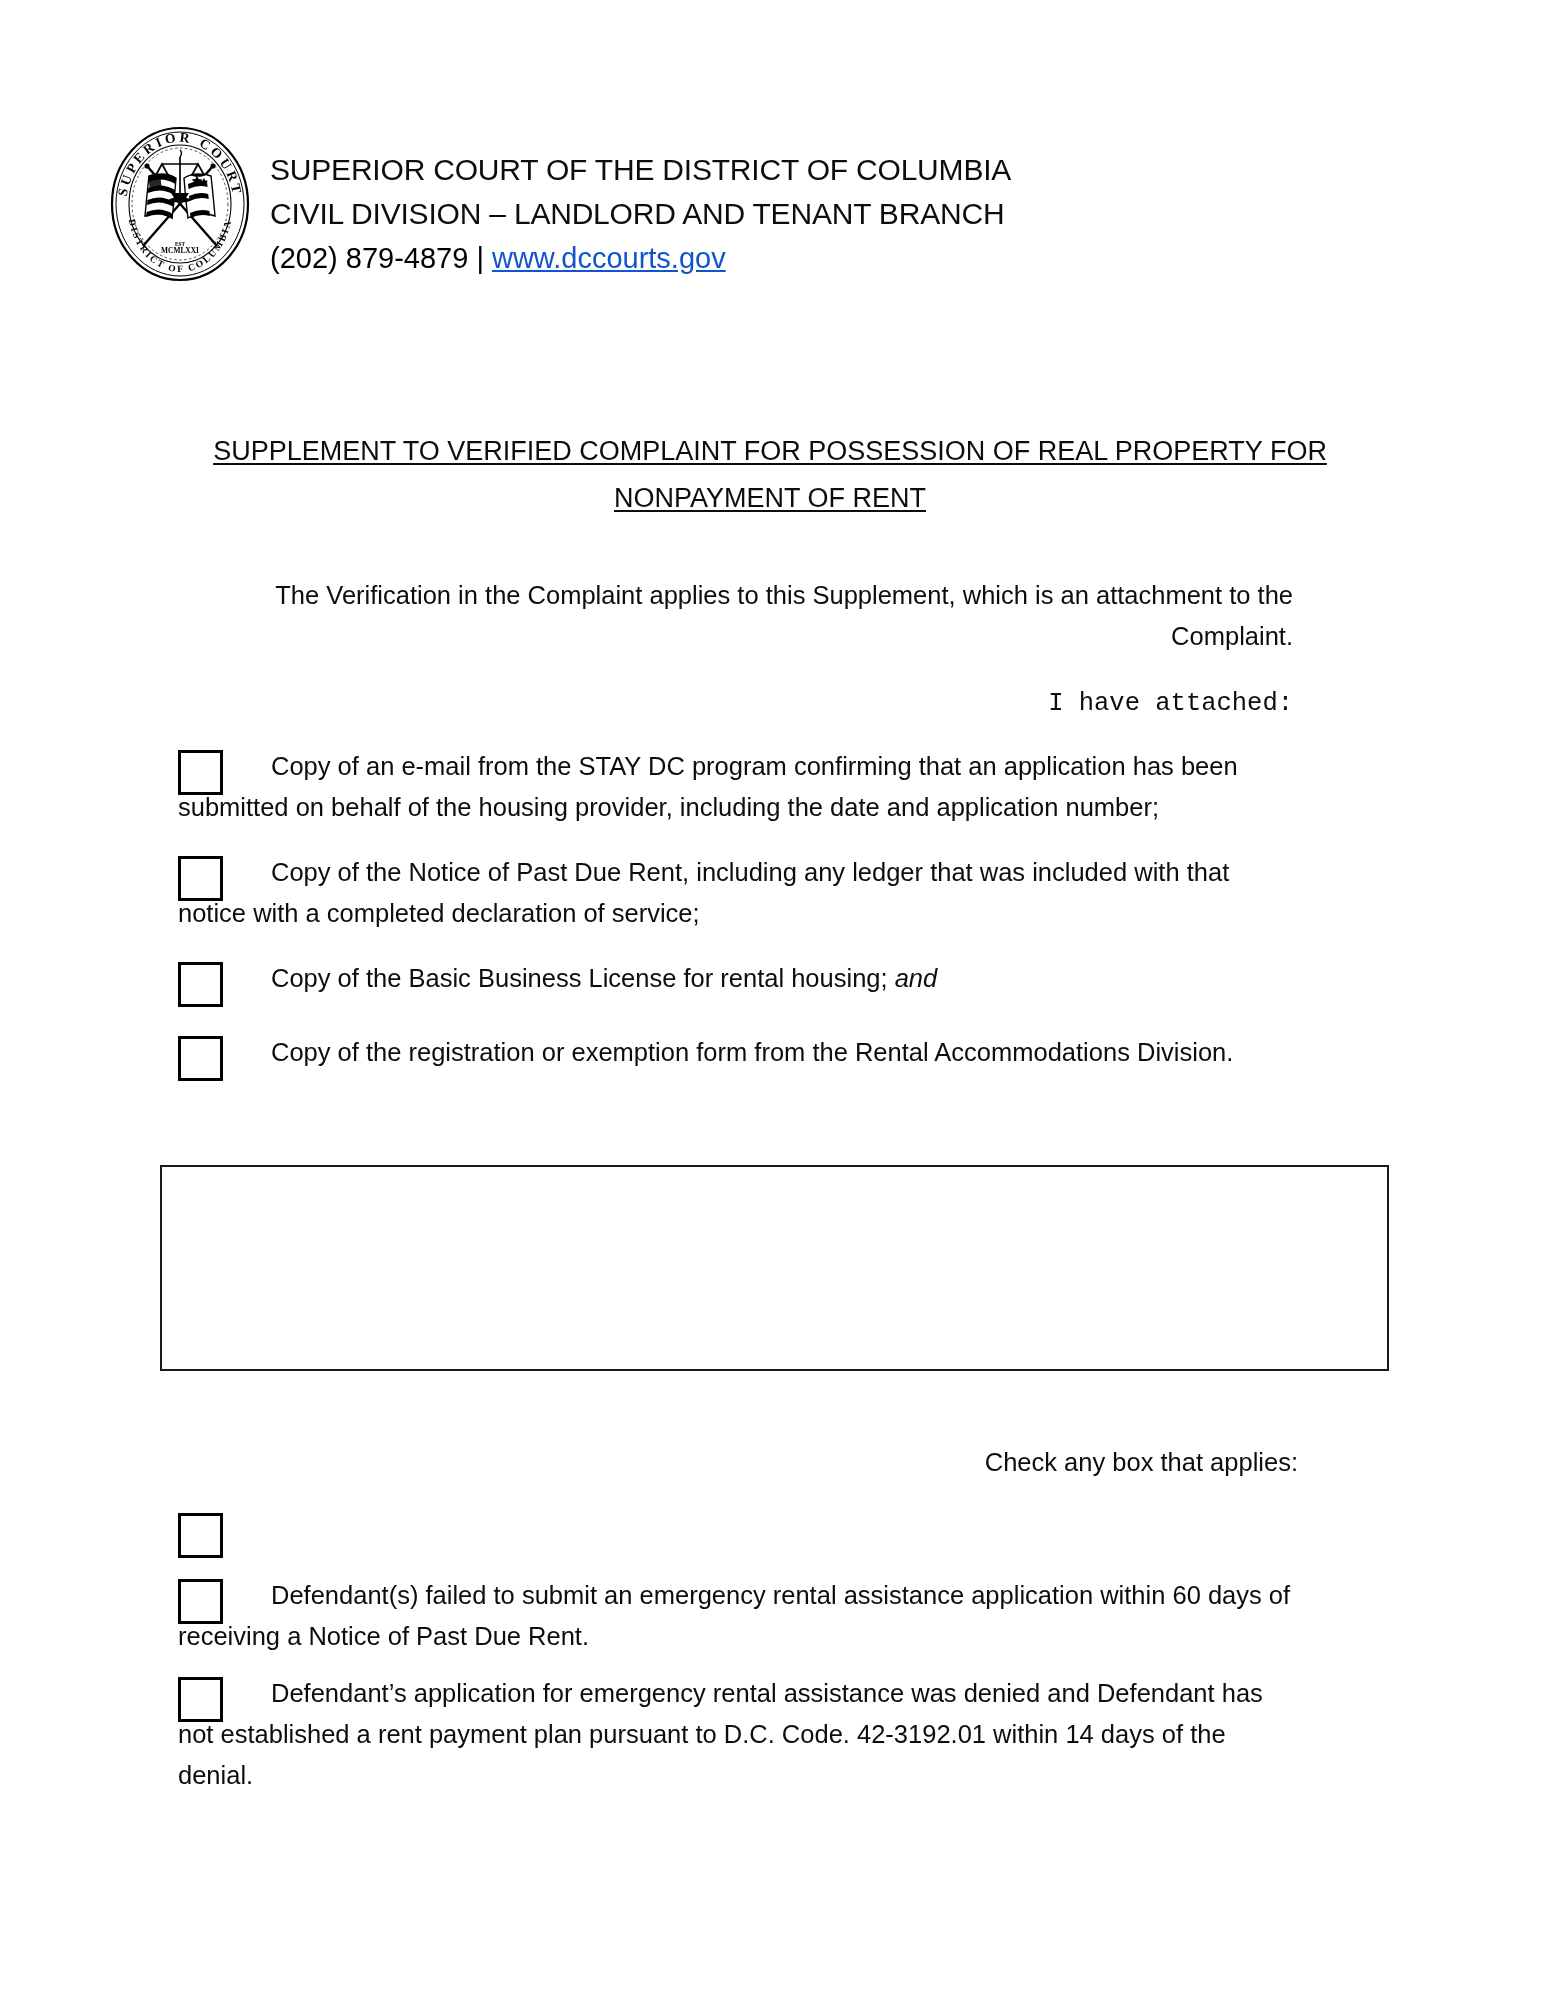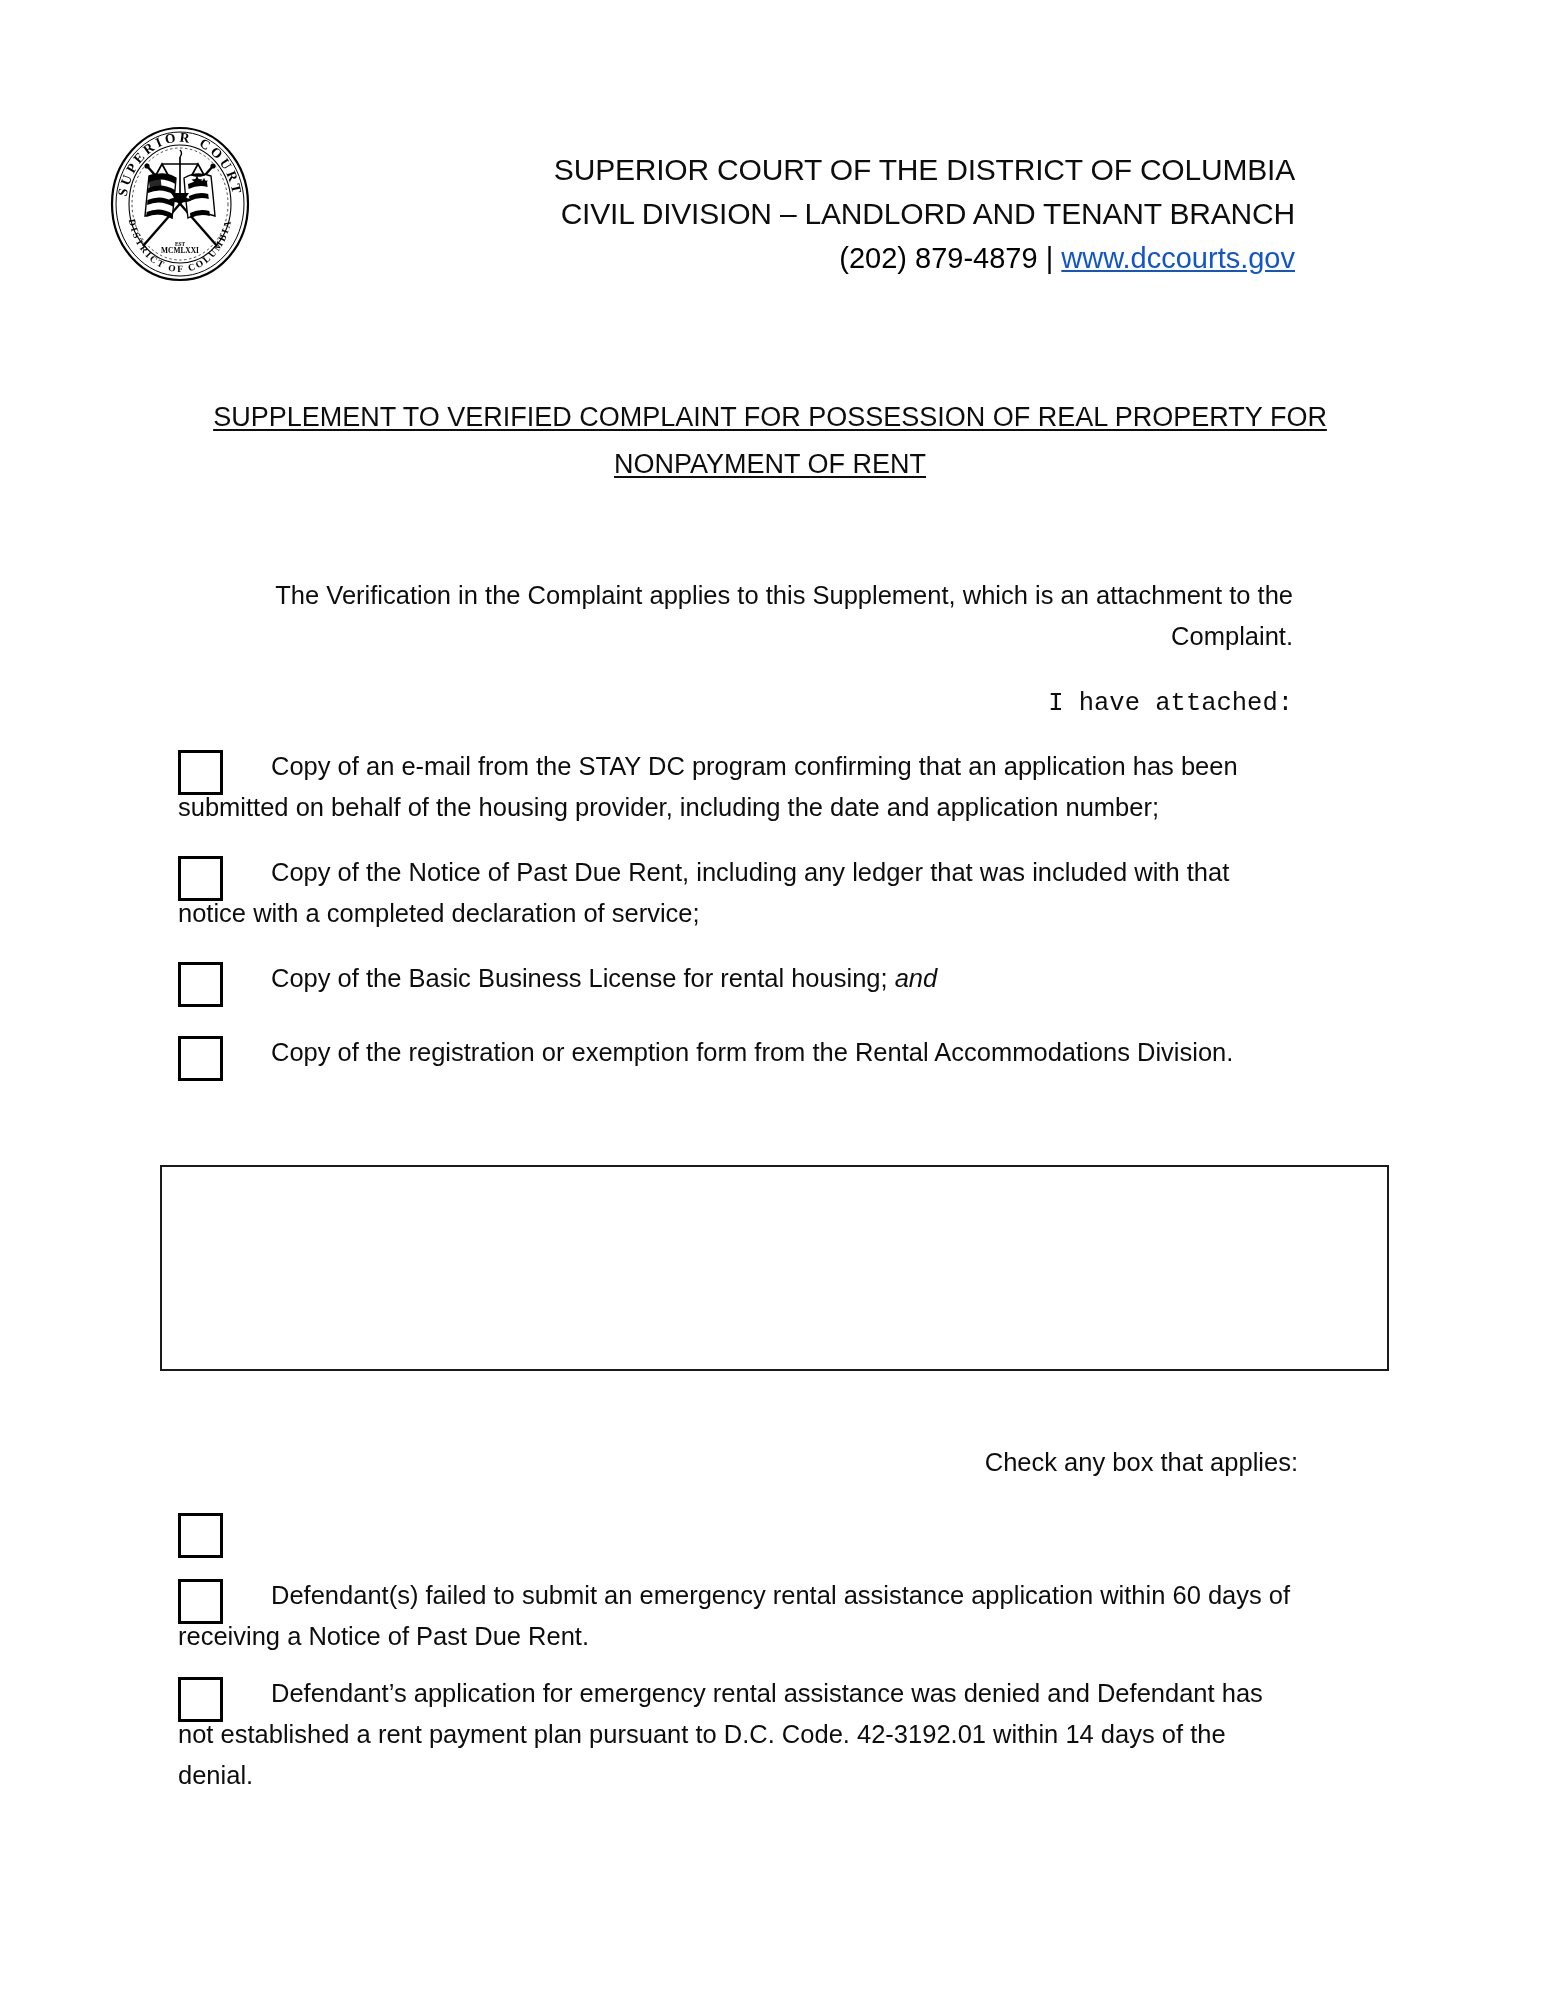--- a/index.html
+++ b/index.html
@@ -32,21 +32,21 @@
     align-items: flex-start;
   }
   .seal {
     width: 160px;
     height: 165px;
     flex: 0 0 160px;
     position: relative;
   }
   .header-text {
     flex: 1 1 auto;
-    text-align: right;
+    text-align: left;
     padding-left: 10px;
     padding-right: 150px;
     padding-top: 28px;
   }
   .header-line {
     font-size: 30px;
     line-height: 44px;
     letter-spacing: -0.2px;
     white-space: nowrap;
     color: #0d0d0d;
@@ -60,21 +60,21 @@
     white-space: nowrap;
   }
   .weblink {
     color: #1155cc;
     text-decoration: underline;
   }
 
   
   .doc-title {
     position: absolute;
-    top: 394px;
+    top: 428px;
     left: 175px;
     width: 1190px;
     text-align: center;
     font-size: 27px;
     line-height: 47px;
     color: #0d0d0d;
   }
   .doc-title span.t-line {
     text-decoration: underline;
     text-underline-offset: 3px;

